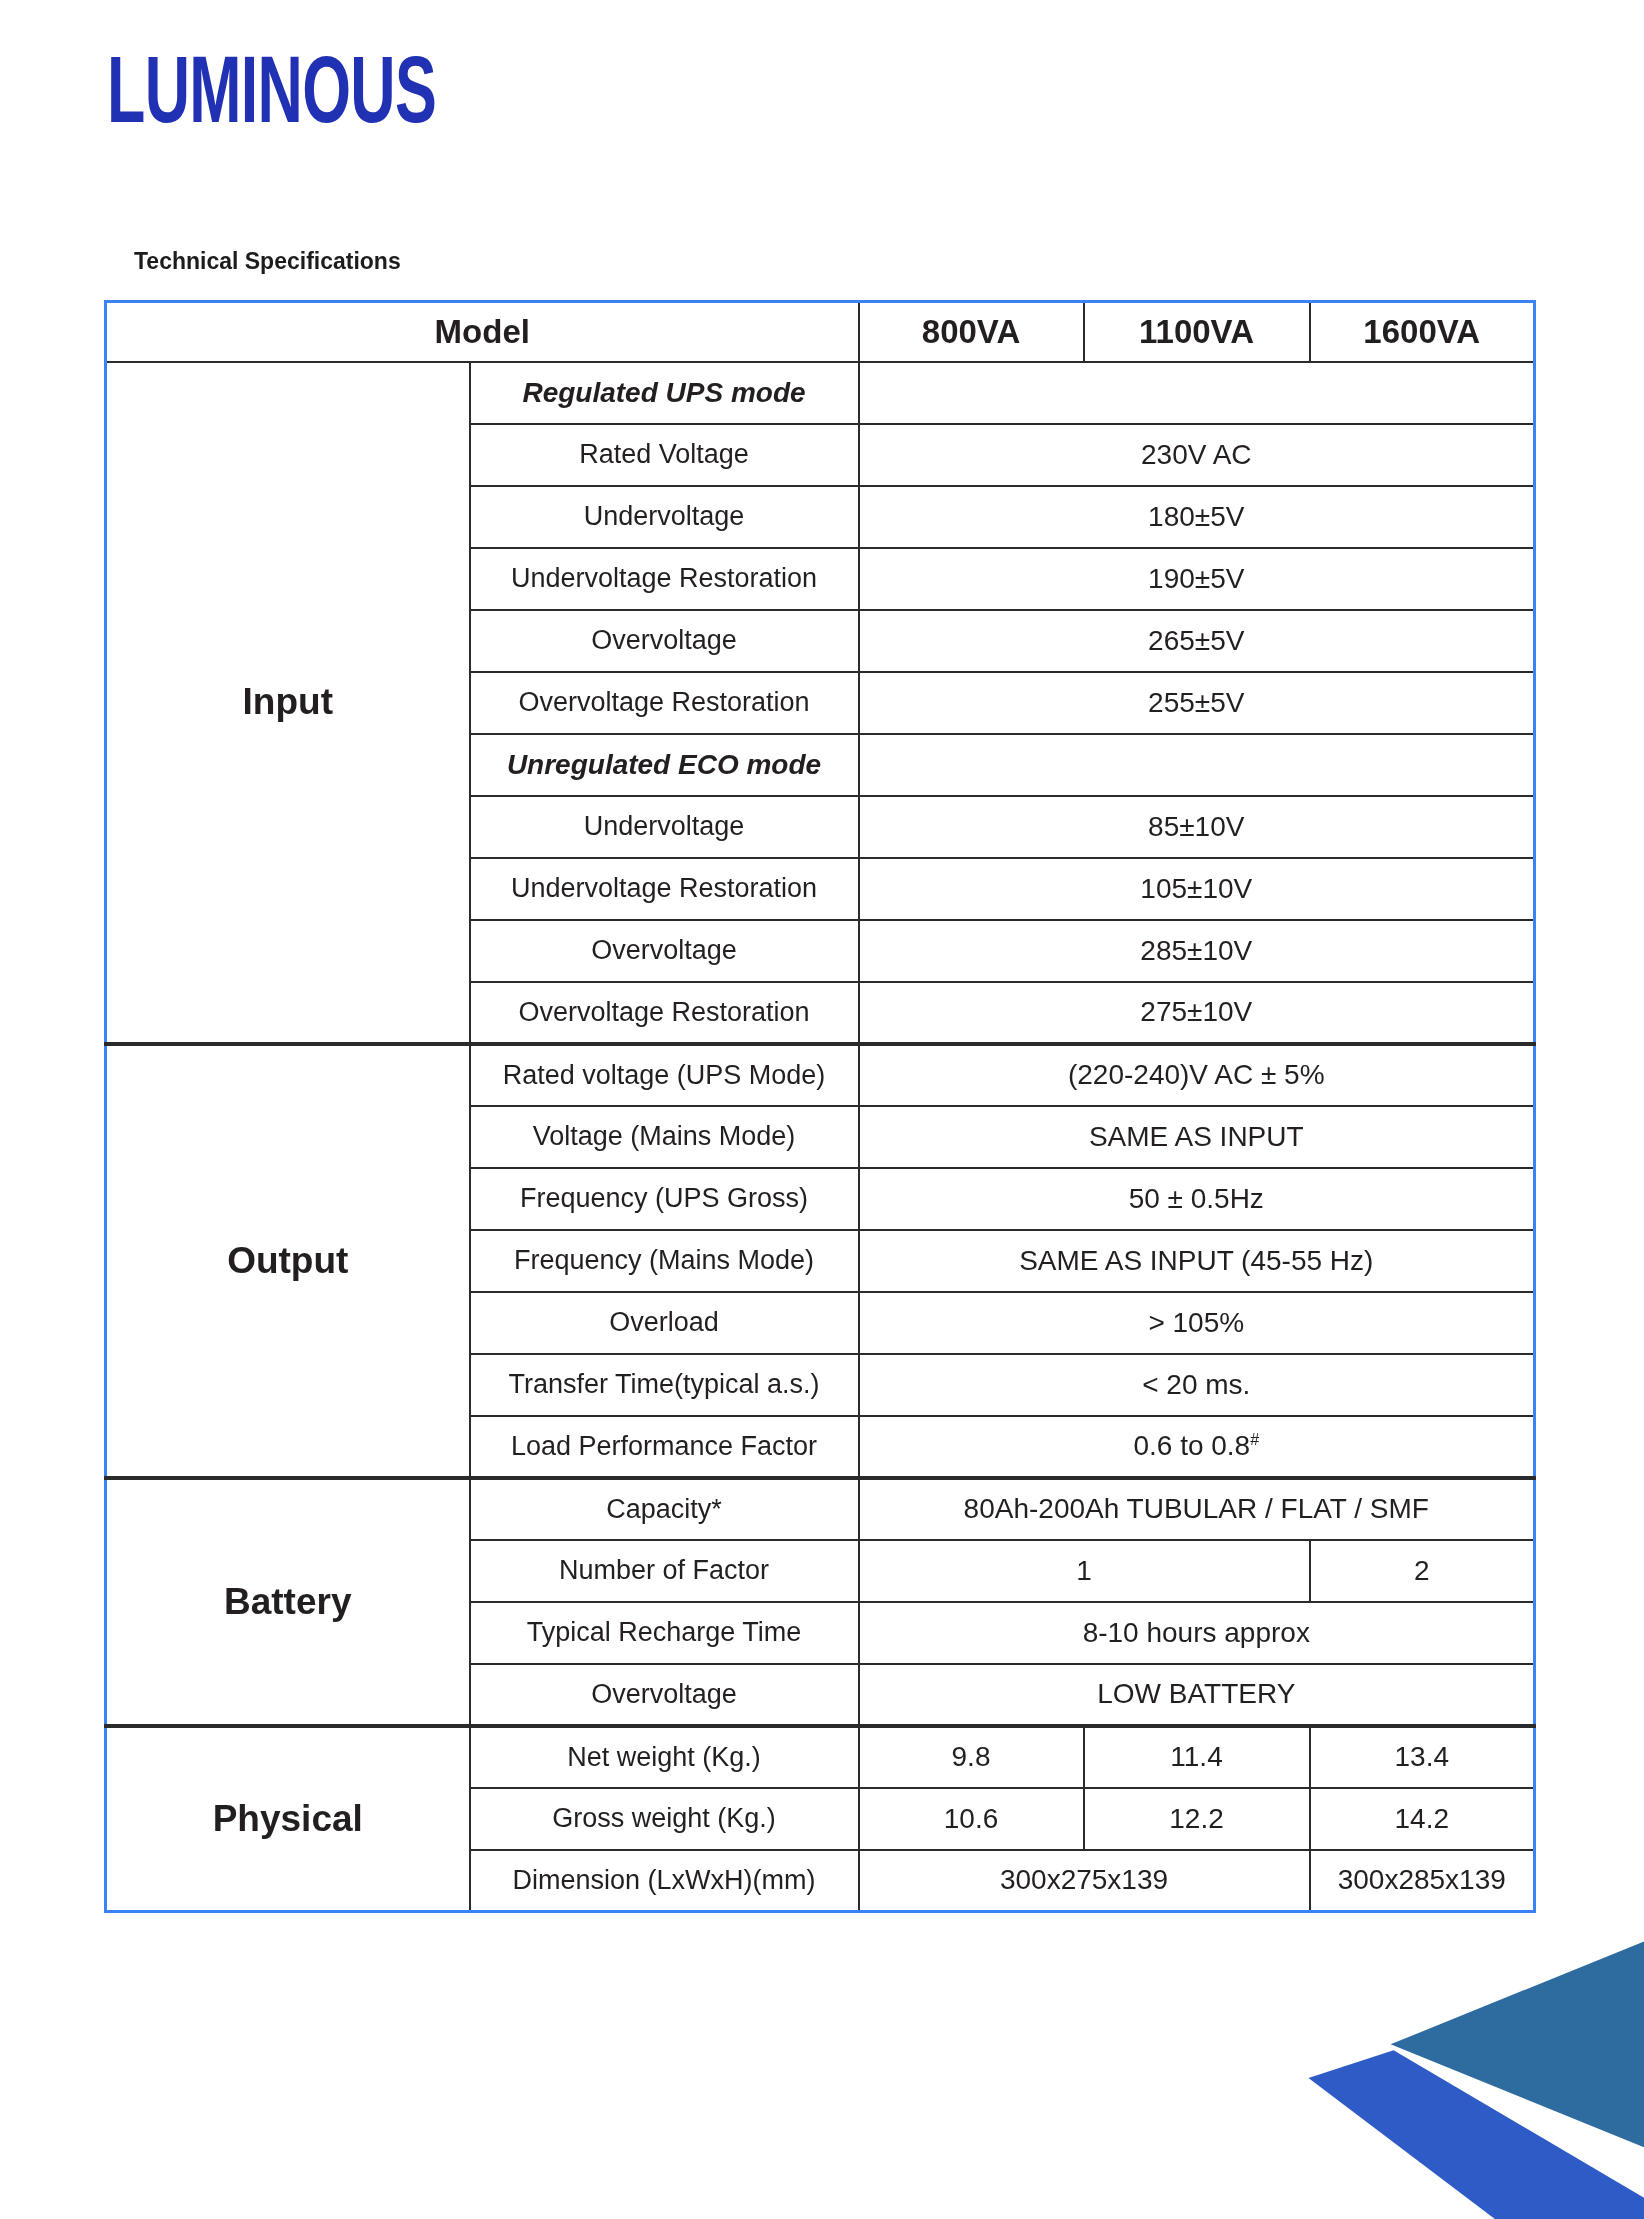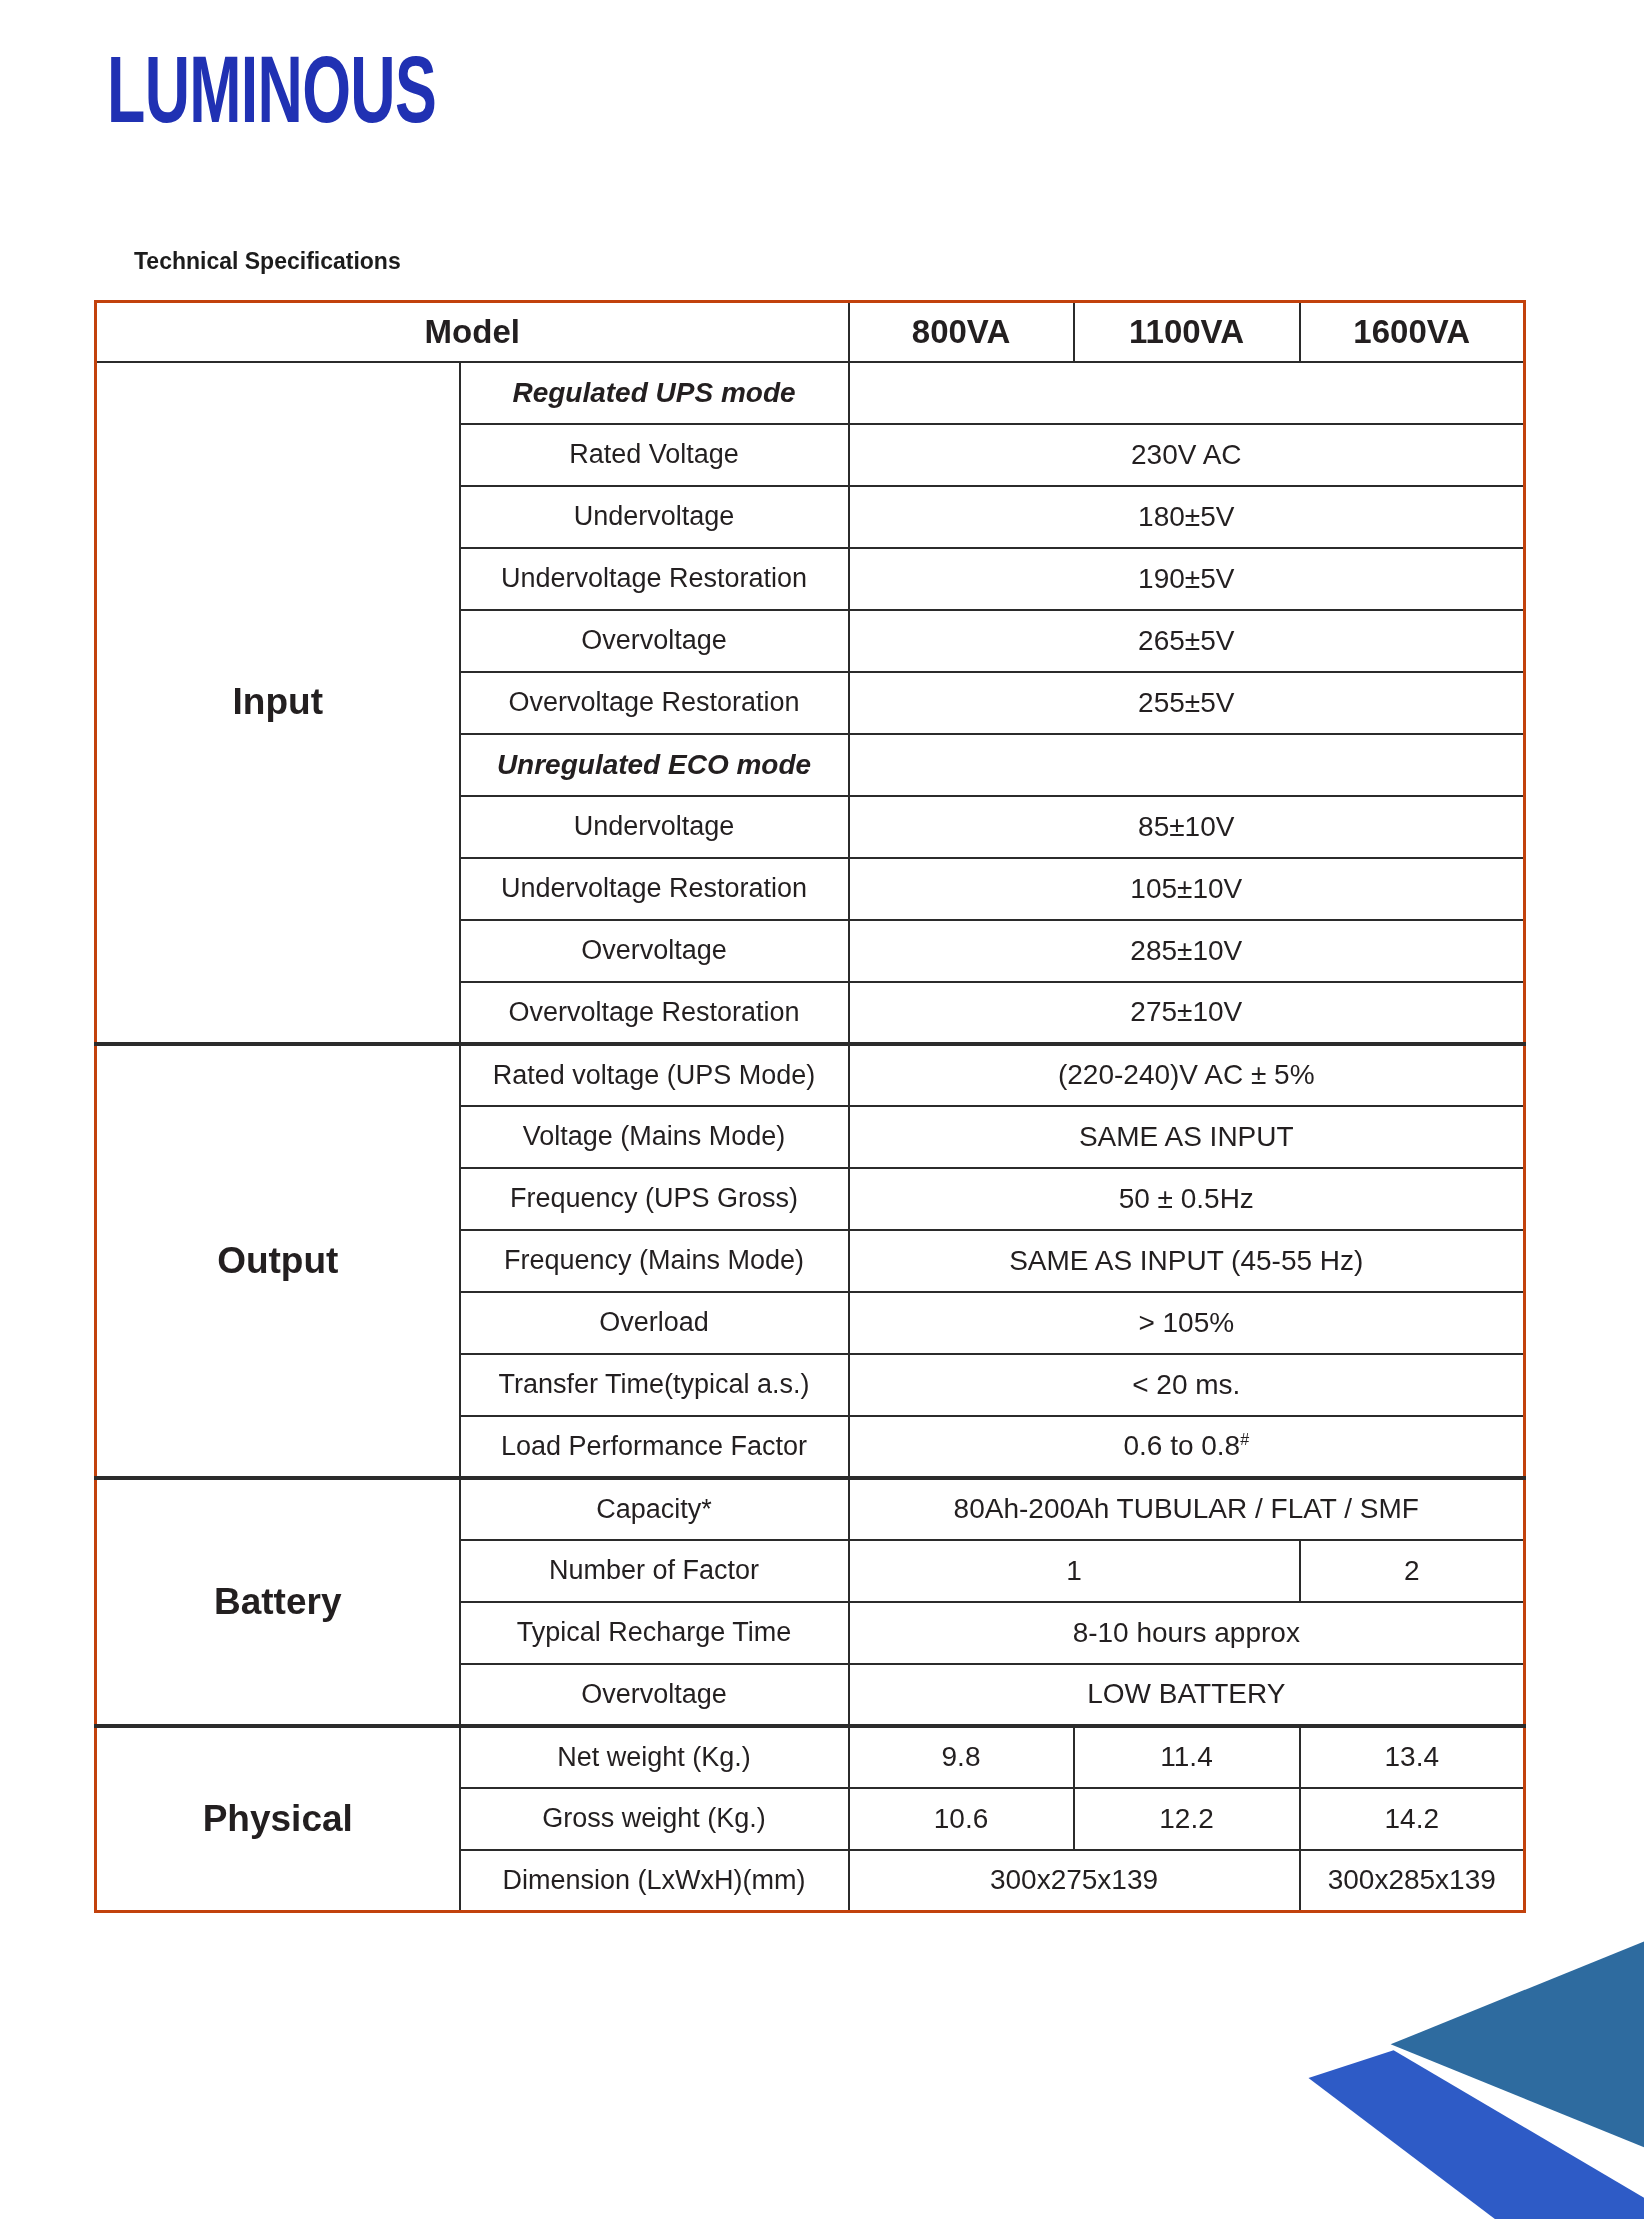--- a/index.html
+++ b/index.html
@@ -13,24 +13,24 @@
     font-size:95px;font-weight:bold;line-height:1;
     letter-spacing:-1px;
     transform:scaleX(0.66);transform-origin:left top;
     white-space:nowrap;
   }
   .page-title{
     position:absolute;left:112px;top:248px;
     font-size:23px;font-weight:bold;color:#1c1c1c;margin-left:22px;
   }
   table.spec-table{
-    position:absolute;left:94px;top:300px;
+    position:absolute;left:104px;top:300px;
     width:1429px;table-layout:fixed;
     border-collapse:collapse;
-    border:3px solid #c2410c;
+    border:3px solid #3b82f6;
   }
   .spec-table th,.spec-table td{
     border:2px solid #2b2b2b;
     text-align:center;vertical-align:middle;
     padding:0;overflow:hidden;
   }
   .spec-table thead tr{height:60px;}
   .spec-table tbody tr{height:62px;}
   .spec-table thead th{font-size:33px;font-weight:bold;}
   .section-cell{font-size:37px;font-weight:bold;}

